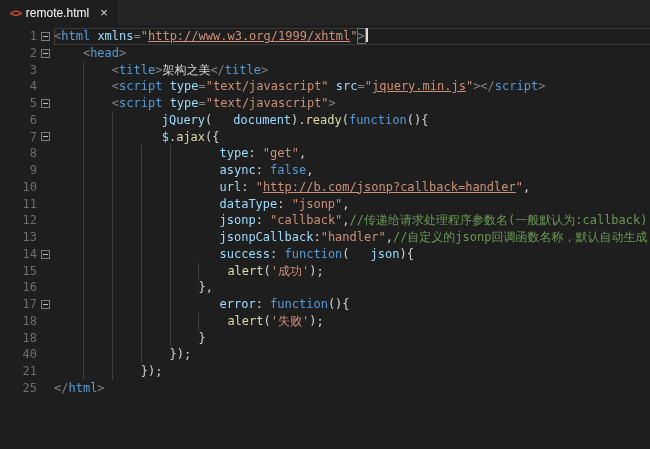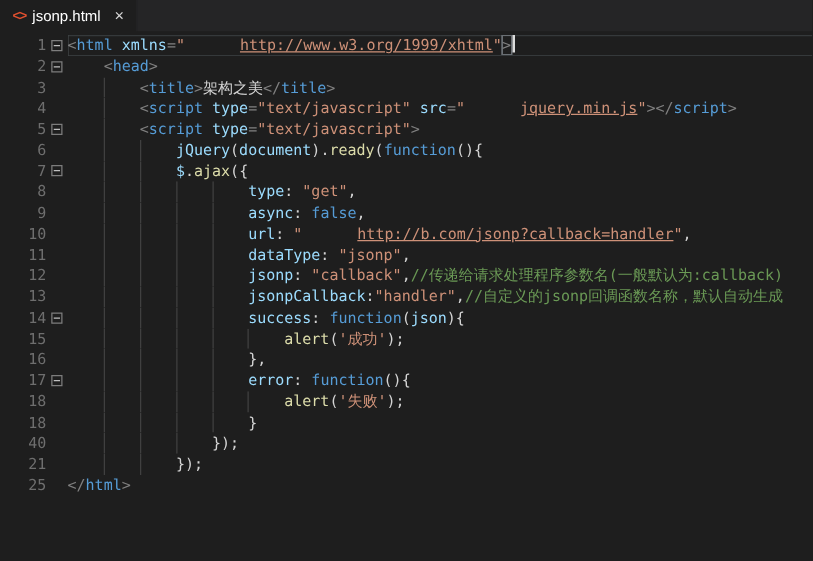--- a/index.html
+++ b/index.html
@@ -43,36 +43,36 @@
   .cursor{
     display:inline-block;width:2px;height:14px;background:#dcdcdc;
     vertical-align:-2px;margin-left:1px;
   }
   
   .tk-punct{color:var(--tk-punct,#808080);}
   .tk-bracket{color:var(--tk-bracket,#808080);box-shadow:0 0 0 1px #6a6f74;}
   .tk-tag{color:var(--tk-tag,#569cd6);}
   .tk-attr{color:var(--tk-attr,#9cdcfe);}
   .tk-str{color:var(--tk-str,#ce9178);}
-  .tk-link{color:var(--tk-link,#ce9178);text-decoration:underline;margin-left:44px;}
+  .tk-link{color:var(--tk-link,#ce9178);text-decoration:underline;}
   .tk-kw{color:var(--tk-kw,#569cd6);}
   .tk-fn{color:var(--tk-fn,#dcdcaa);}
-  .tk-var{color:var(--tk-var,#9cdcfe);}
+  .tk-var{color:var(--tk-var,#9cdcfe);margin-left:21px;}
   .tk-plain{color:var(--tk-plain,#d4d4d4);}
   .tk-comment{color:var(--tk-comment,#6a9955);}
 </style>
 </head>
 <body>
 
 <div class="app">
 
   <div class="tabbar">
     <div class="tab active">
       <span class="ticon html">&lt;&gt;</span>
-      <span class="tlabel">jsonp.html</span>
+      <span class="tlabel">remote.html</span>
       <span class="tclose">×</span>
     </div>
   </div>
 
   <div class="editor">
     <div>
         <div class="line current"><div class="ln">1</div><div class="foldcol"><span class="foldbox"><span class="foldbar"></span></span></div><div class="codecell"><span class="tk-punct">&lt;</span><span class="tk-tag">html</span><span class="tk-plain"> </span><span class="tk-attr">xmlns</span><span class="tk-punct">=</span><span class="tk-str">"</span><span class="tk-link">http://www.w3.org/1999/xhtml</span><span class="tk-str">"</span><span class="tk-bracket">&gt;</span><span class="cursor"></span></div></div>
         <div class="line"><div class="ln">2</div><div class="foldcol"><span class="foldbox"><span class="foldbar"></span></span></div><div class="codecell">    <span class="tk-punct">&lt;</span><span class="tk-tag">head</span><span class="tk-punct">&gt;</span></div></div>
         <div class="line"><div class="ln">3</div><div class="foldcol"></div><div class="codecell"><span class="guide" style="left: 28.8984px;"></span>        <span class="tk-punct">&lt;</span><span class="tk-tag">title</span><span class="tk-punct">&gt;</span><span class="tk-plain">架构之美</span><span class="tk-punct">&lt;/</span><span class="tk-tag">title</span><span class="tk-punct">&gt;</span></div></div>
         <div class="line"><div class="ln">4</div><div class="foldcol"></div><div class="codecell"><span class="guide" style="left: 28.8984px;"></span>        <span class="tk-punct">&lt;</span><span class="tk-tag">script</span><span class="tk-plain"> </span><span class="tk-attr">type</span><span class="tk-punct">=</span><span class="tk-str">"text/javascript"</span><span class="tk-plain"> </span><span class="tk-attr">src</span><span class="tk-punct">=</span><span class="tk-str">"</span><span class="tk-link">jquery.min.js</span><span class="tk-str">"</span><span class="tk-punct">&gt;&lt;/</span><span class="tk-tag">script</span><span class="tk-punct">&gt;</span></div></div>

